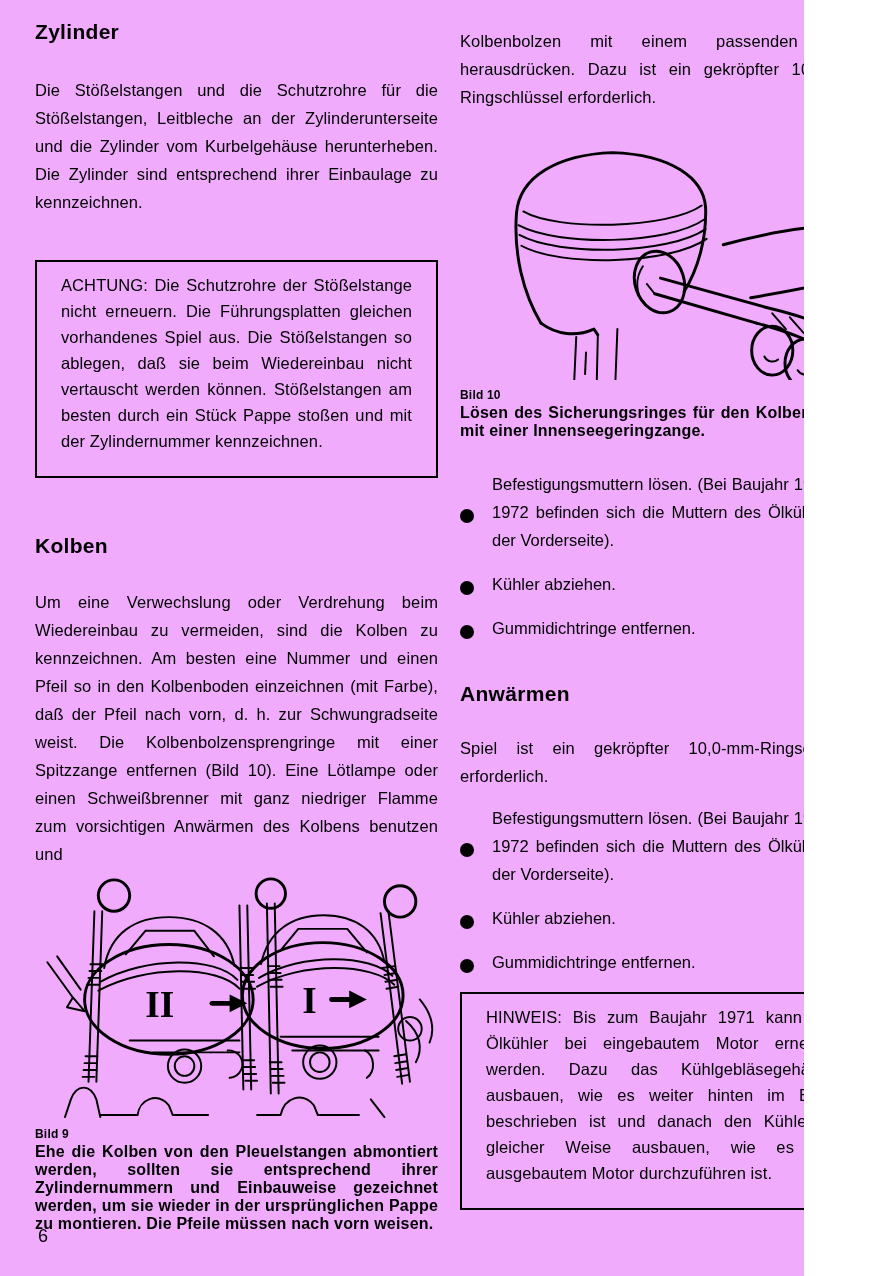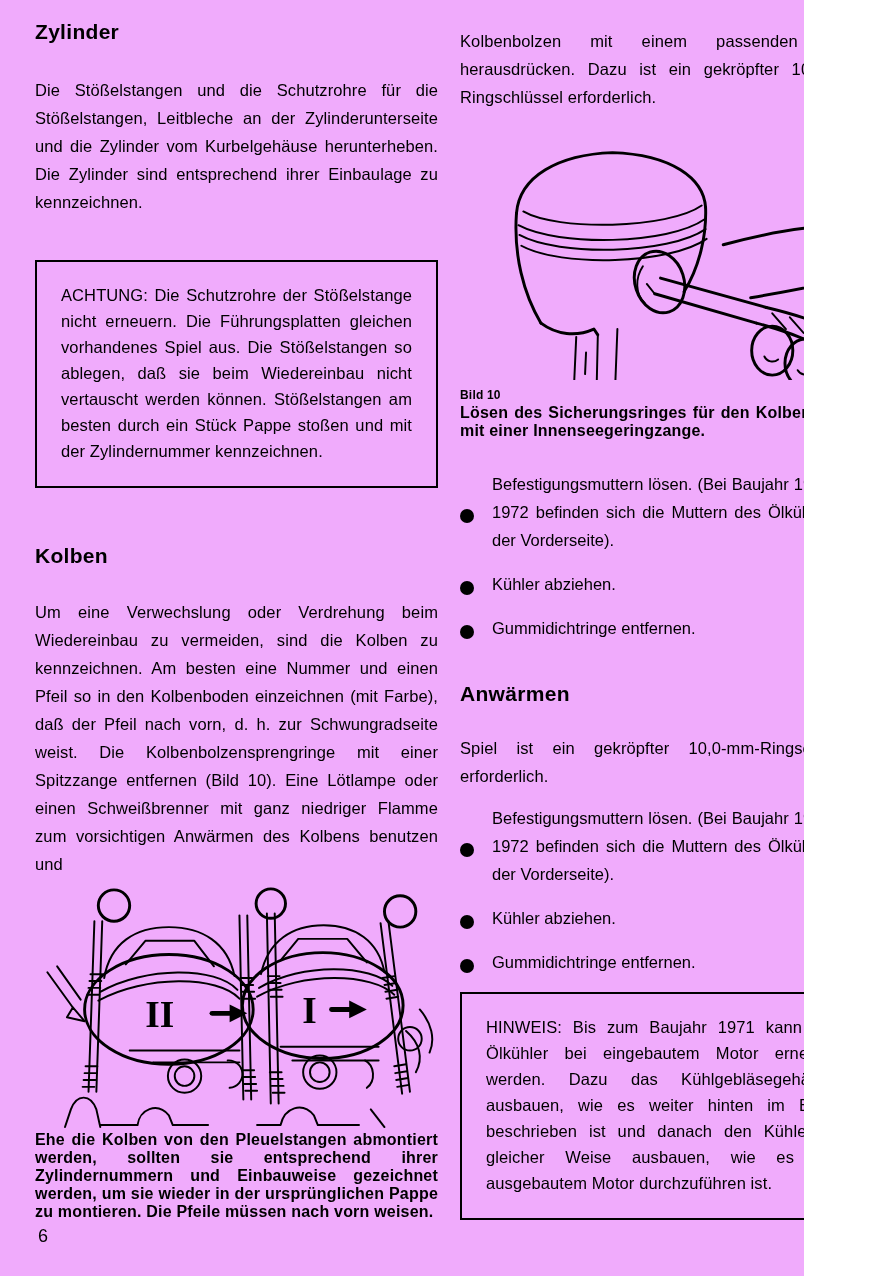--- a/index.html
+++ b/index.html
@@ -25,21 +25,21 @@
     font-size:16.5px;line-height:28px;text-align:justify;
     margin:0;letter-spacing:.1px;
   }
   .p1{margin-top:32px;}
   .p2{margin-top:30px;}
   .p-right-top{margin-top:27px;}
   .p-oel{margin-top:28px;}
 
   .notice-box{
     border:2.5px solid #000;
-    padding:20px 24px 22px 24px;
+    padding:10px 24px 22px 24px;
     margin-top:44px;
   }
   .notice-box .body-text{line-height:26px;margin:0;}
   .hinweis-box{margin-top:0;}
 
   .figure{margin:0;}
   .fig-art{display:block;}
   .fig10-art{margin-top:24px;}
   .fig9-art{margin-top:6px;}
   .fig-label{
@@ -163,20 +163,21 @@
           <circle cx="382" cy="158" r="12"></circle>
         </g>
 
         <text class="roman" x="112" y="146">II</text>
         <line class="lineart" x1="180" y1="132" x2="198" y2="132" style="stroke-width:5"></line>
         <path class="fillblack" d="M198 123 L216 132 L198 141 Z"></path>
         <text class="roman" x="272" y="142">I</text>
         <line class="lineart" x1="302" y1="128" x2="320" y2="128" style="stroke-width:5"></line>
         <path class="fillblack" d="M320 119 L338 128 L320 137 Z"></path>
       </svg>
+      <div class="fig-label">Bild 9</div>
       <figcaption class="fig-caption">Ehe die Kolben von den Pleuelstangen abmontiert werden, sollten sie entsprechend ihrer Zylindernummern und Einbauweise gezeichnet werden, um sie wieder in der ursprünglichen Pappe zu montieren. Die Pfeile müssen nach vorn weisen.</figcaption>
     </figure>
 
   </div>
 
   <div class="col col-right">
 
     <p class="body-text p-right-top">Kolbenbolzen mit einem passenden Dorn herausdrücken. Dazu ist ein gekröpfter 10,0-mm-Ringschlüssel erforderlich.</p>
 
     <figure class="figure">

